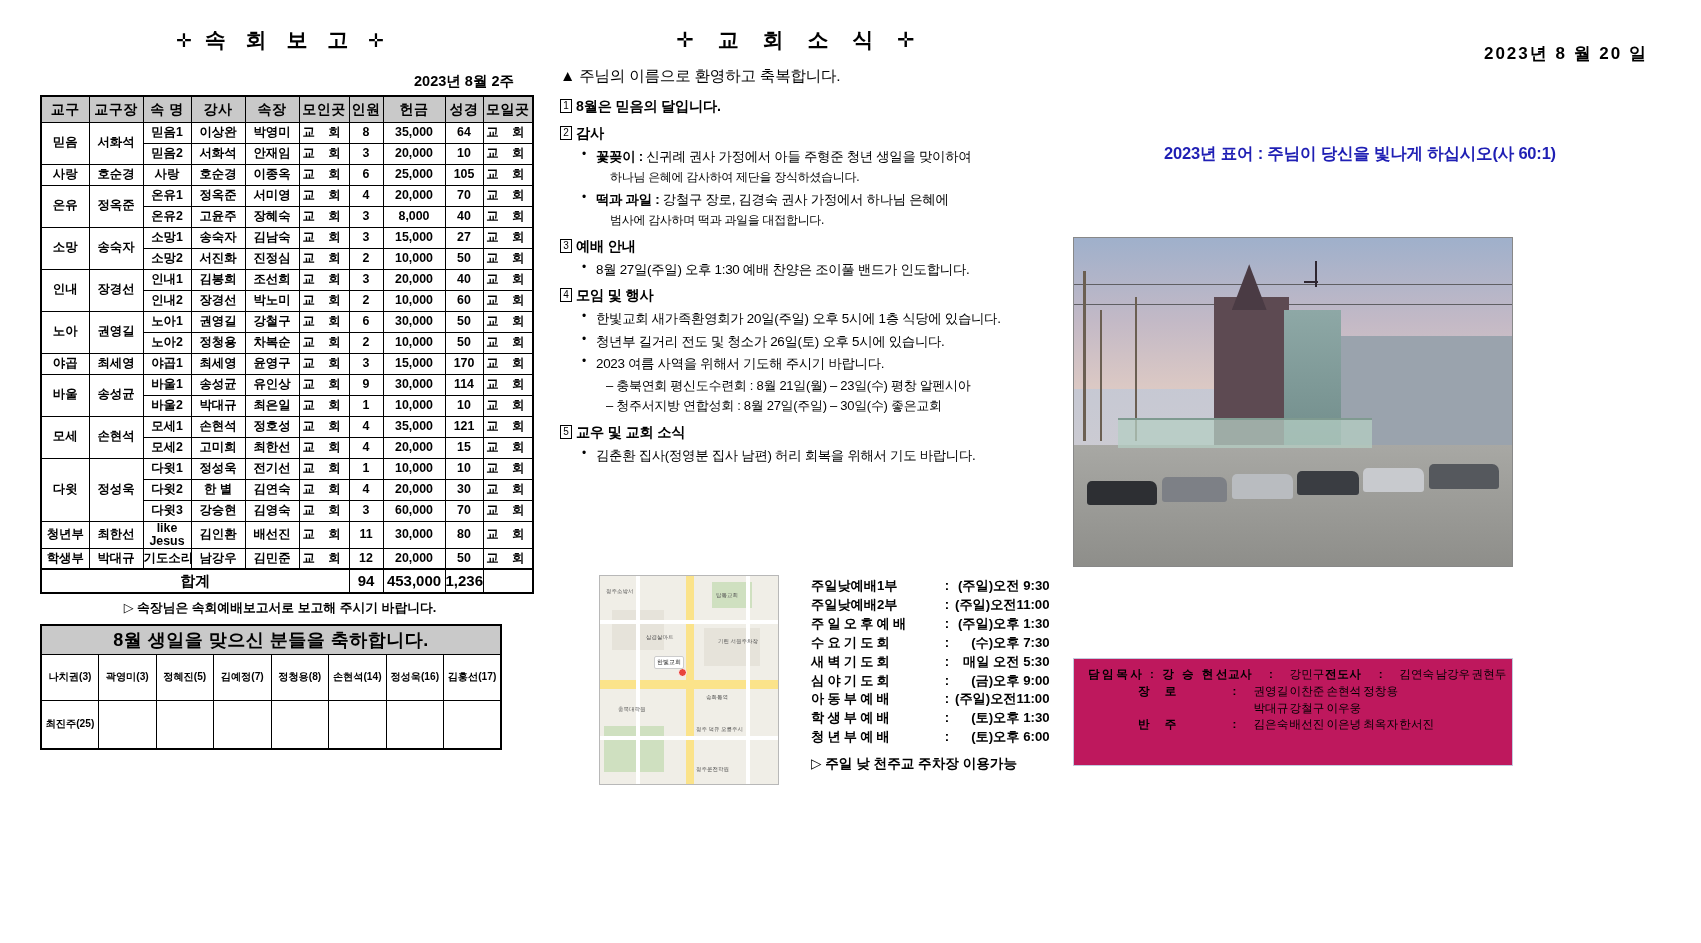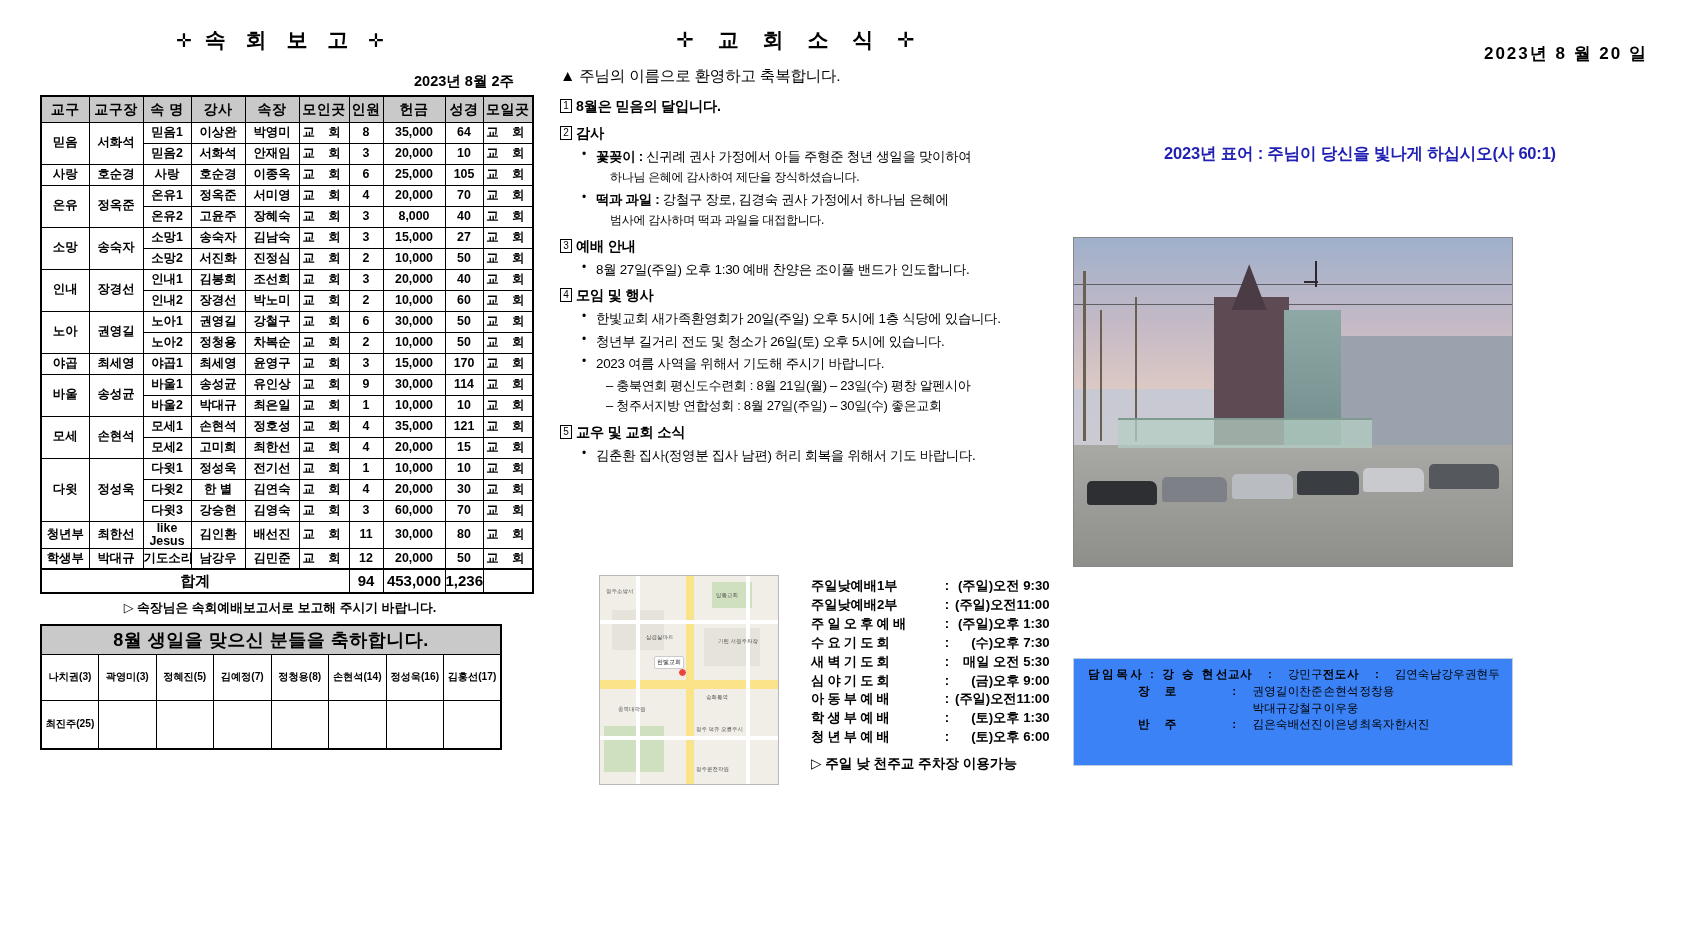--- a/index.html
+++ b/index.html
@@ -285,23 +285,23 @@
   }
   .ph-car {
     position:absolute; height:7.5%; border-radius:5px 7px 3px 3px;
   }
   .ph-line { position:absolute; height:1px; background:#5f5f63; }
 
   .staff-box {
     position: absolute;
     left: 1073px; top: 658px;
     width: 440px; height: 108px;
-    background: #3b82f6;
+    background: #be185d;
     border: 1px solid #c2cade;
-    padding: 7px 12px 0 14px;
+    padding: 7px 5px 0 14px;
   }
   table.staff { border-collapse: collapse; width: 100%; }
   table.staff td {
     font-size: 11.6px;
     padding: 1.4px 0;
     white-space: nowrap;
     line-height: 1.2;
   }
   td.st-lbl { font-weight: bold; width: 78px; letter-spacing: 2px; }
   td.st-lbl.wide { letter-spacing: 6px; }

